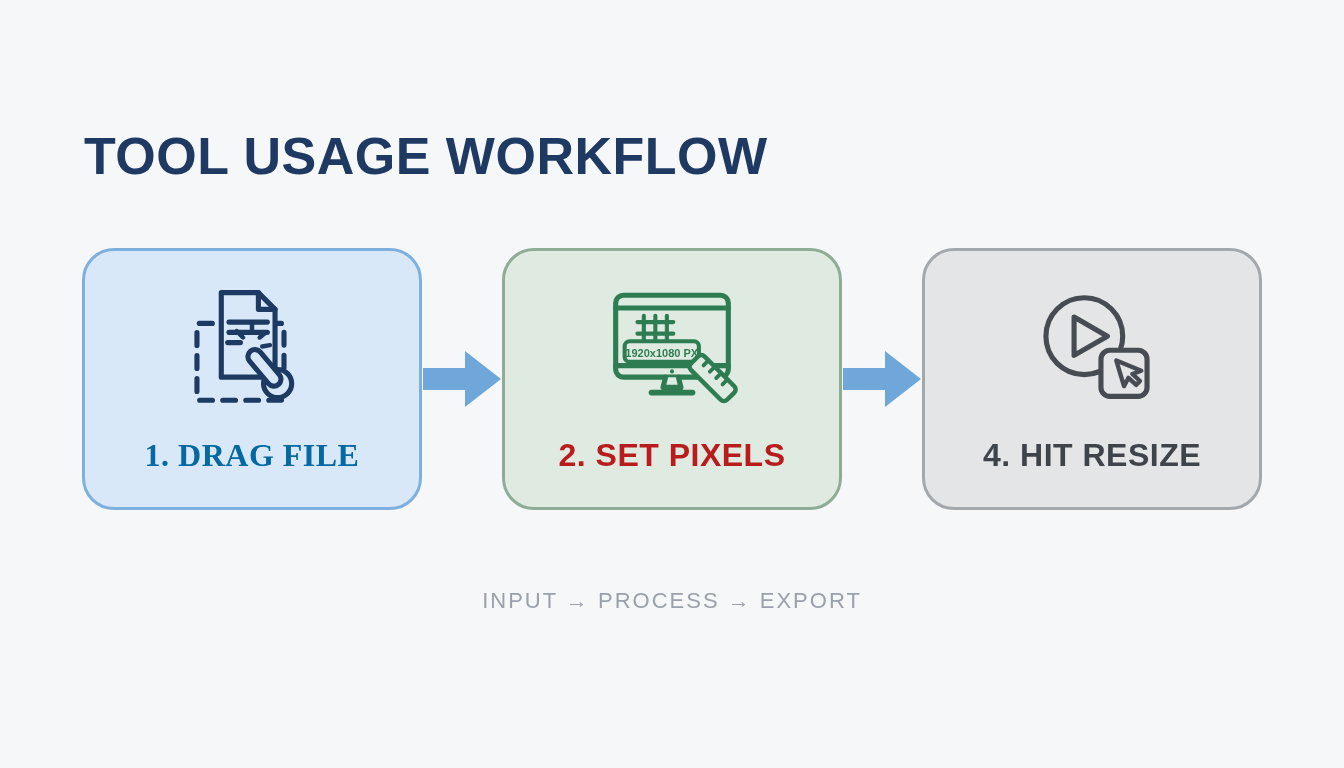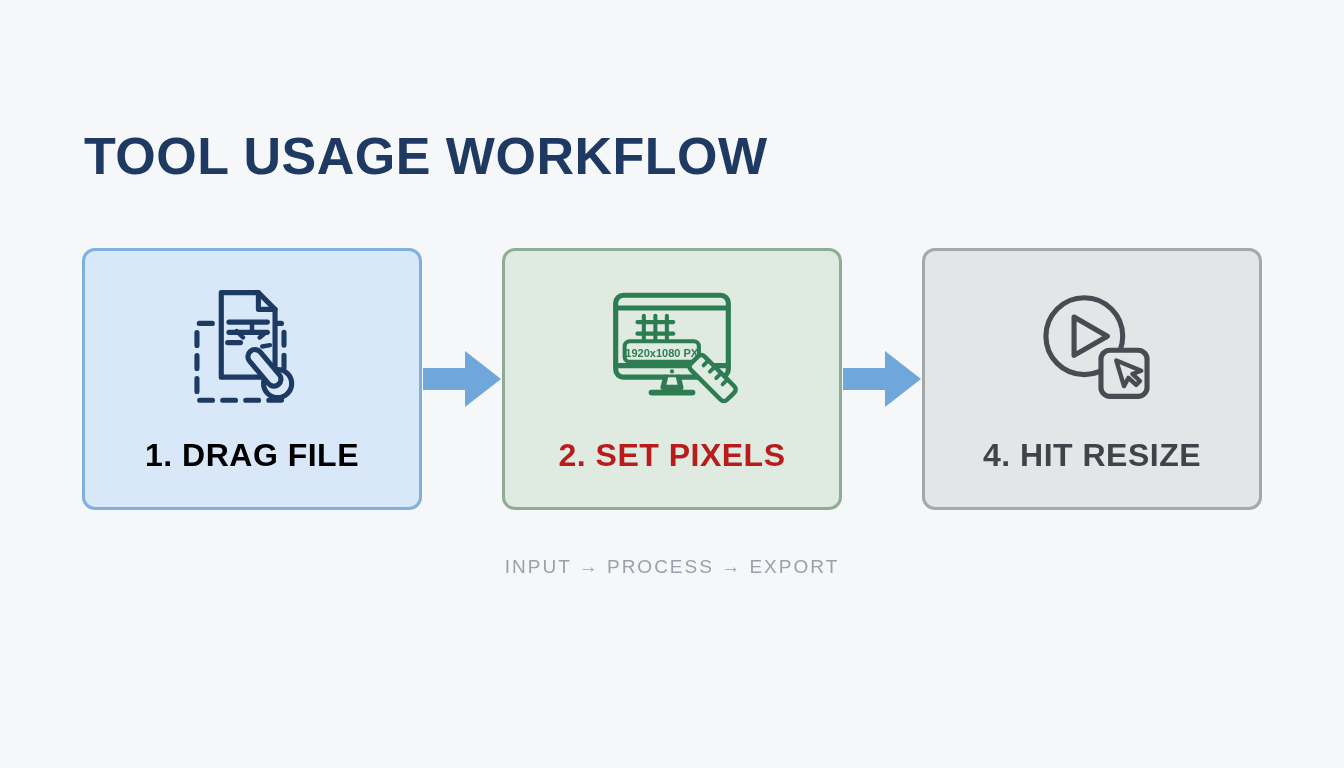--- a/index.html
+++ b/index.html
@@ -31,53 +31,53 @@
     left: 82px;
     top: 248px;
     width: 1180px;
     height: 262px;
     display: flex;
     align-items: center;
   }
   .step {
     width: 340px;
     height: 262px;
-    border-radius: 13px;
+    border-radius: 32px;
     border: 3px solid;
     display: flex;
     flex-direction: column;
     align-items: center;
     padding-top: 34px;
   }
   .step-blue  { background: #d9e8f8; border-color: #7fb0dd; }
   .step-green { background: #dfeae0; border-color: #8fac96; }
   .step-gray  { background: #e3e5e7; border-color: #a3a8ad; }
   .icon { width: 128px; height: 128px; overflow: visible; flex: none; }
   .label {
     margin-top: 24px;
     font-size: 32px;
     font-weight: bold;
     letter-spacing: 0.5px;
     white-space: nowrap;
   }
-  .label-blue  { color: #000000; }
+  .label-blue  { color: #0369a1; font-family: Liberation Serif, serif; }
   .label-green { color: #b91c1c; }
   .label-gray  { color: #3f444a; }
   .arrow {
     flex: none;
     margin: 0 1px;
     display: block;
   }
   .caption {
     position: absolute;
-    top: 556px;
+    top: 588px;
     left: 0;
     width: 1344px;
     text-align: center;
-    font-size: 19px;
+    font-size: 22px;
     letter-spacing: 2px;
     color: #9aa1aa;
     white-space: nowrap;
   }
   .mono-label {
     font-family: "Liberation Sans", sans-serif;
     font-weight: bold;
   }
 </style>
 </head>

